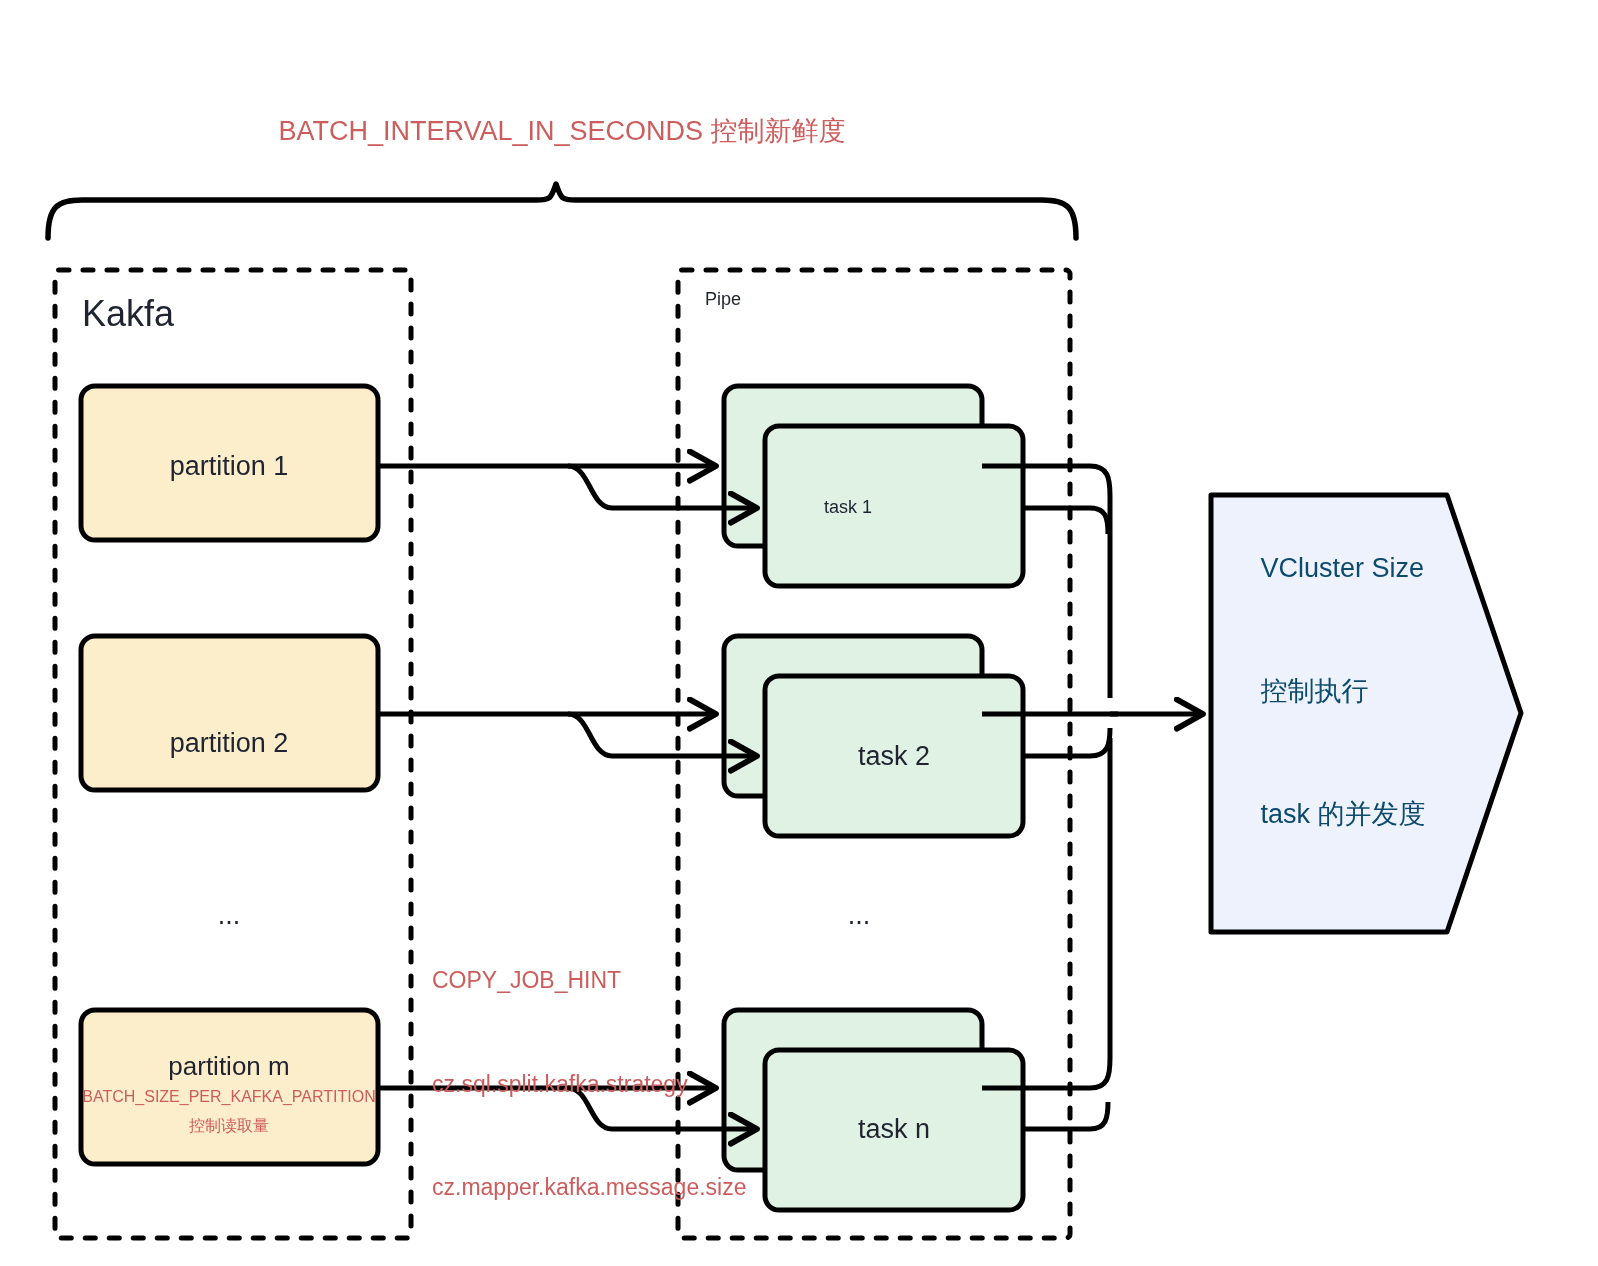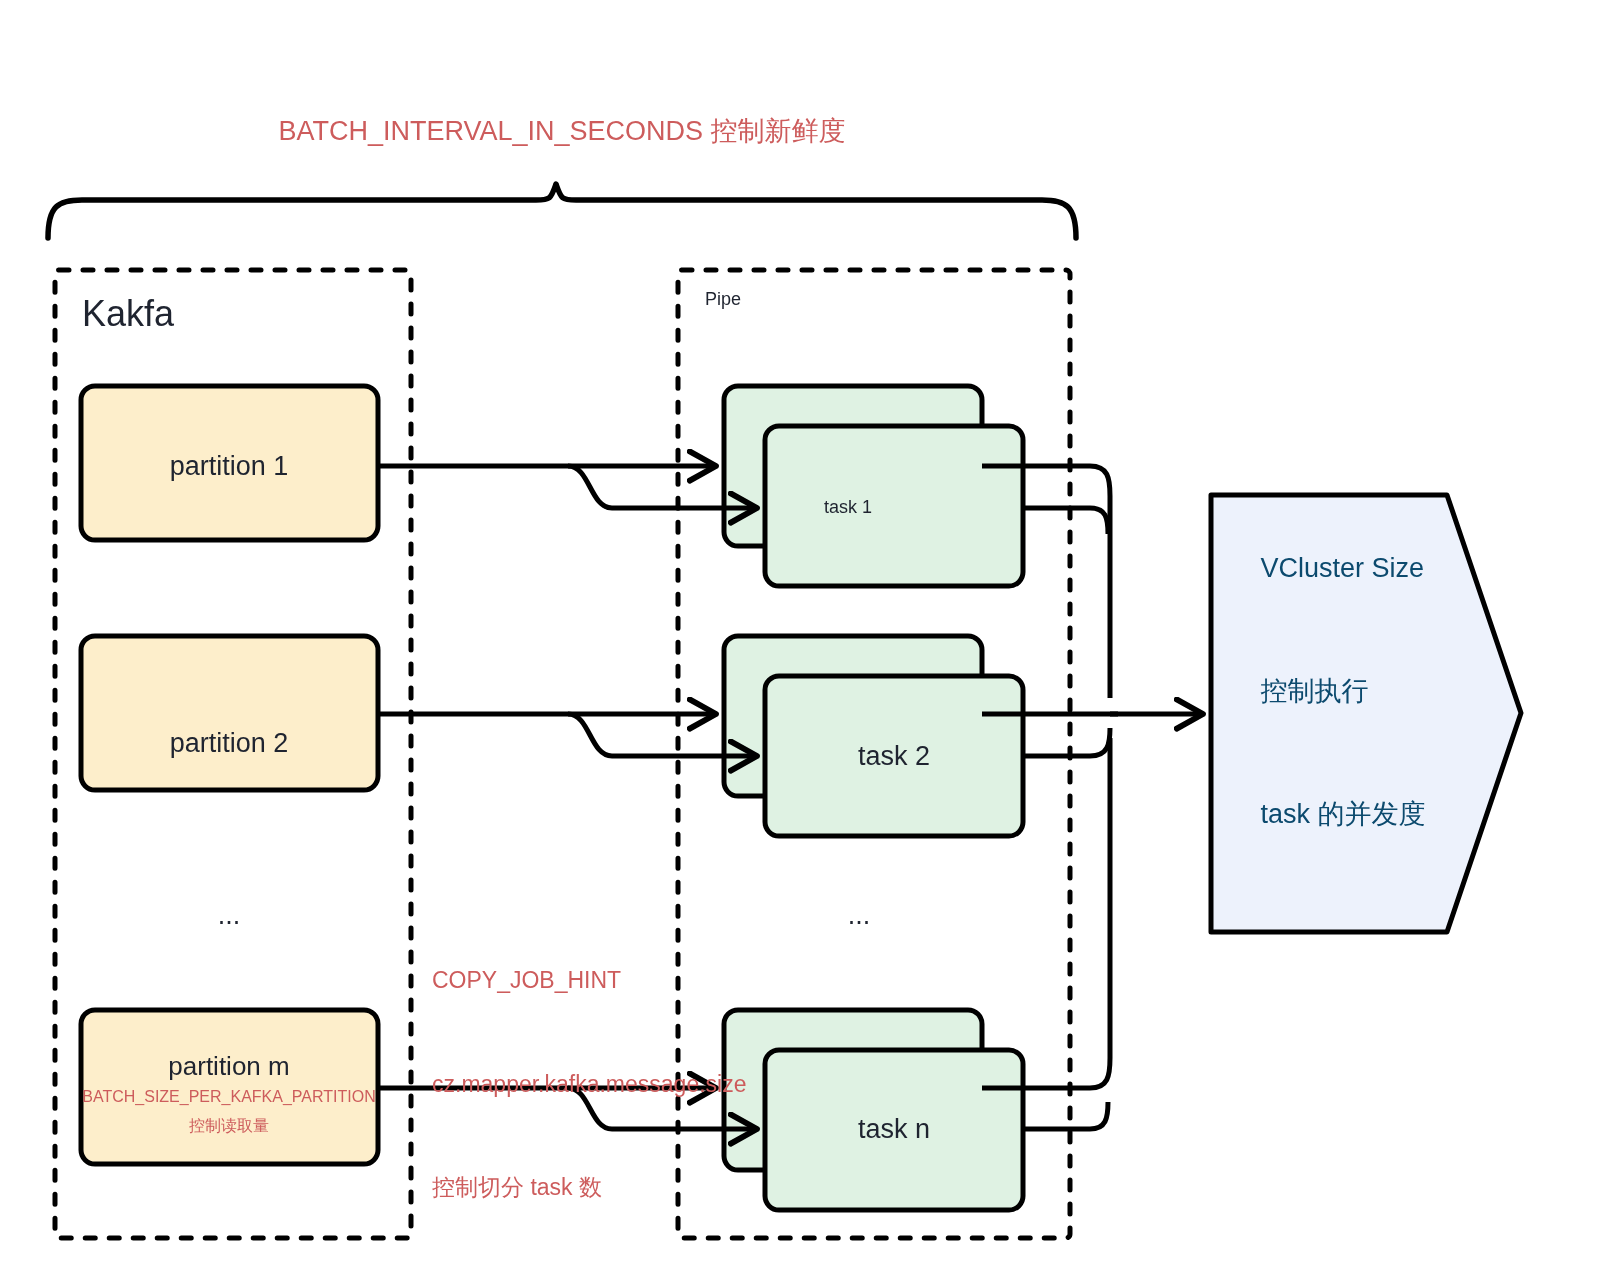--- a/index.html
+++ b/index.html
@@ -152,20 +152,21 @@
   <div class="txt dark center" style="left:848px; top:459px; font-size:18px;">task 1</div>
 
   <div class="txt dark center" style="left:894px; top:709px; font-size:27px;">task 2</div>
 
   <div class="txt dark center" style="left:894px; top:1082px; font-size:27px;">task n</div>
 
   <div class="txt dark center" style="left:859px; top:868px; font-size:27px;">...</div>
 
   <div style="position:absolute; left:432px; top:846px; font-size:23px; color:#cd5c5c; line-height:1.5; white-space:pre;">
     <div>COPY_JOB_HINT</div>
+    <div>cz.sql.split.kafka.strategy</div>
     <div>cz.mapper.kafka.message.size</div>
     <div>控制切分 task 数</div>
   </div>
 
   <div style="position:absolute; left:1343px; top:644px; transform:translate(-50%,-50%); font-size:27px; color:#0c4a6e; line-height:1.52; white-space:pre;">
     <div>VCluster Size</div>
     <div>控制执行</div>
     <div>task 的并发度</div>
   </div>
 

